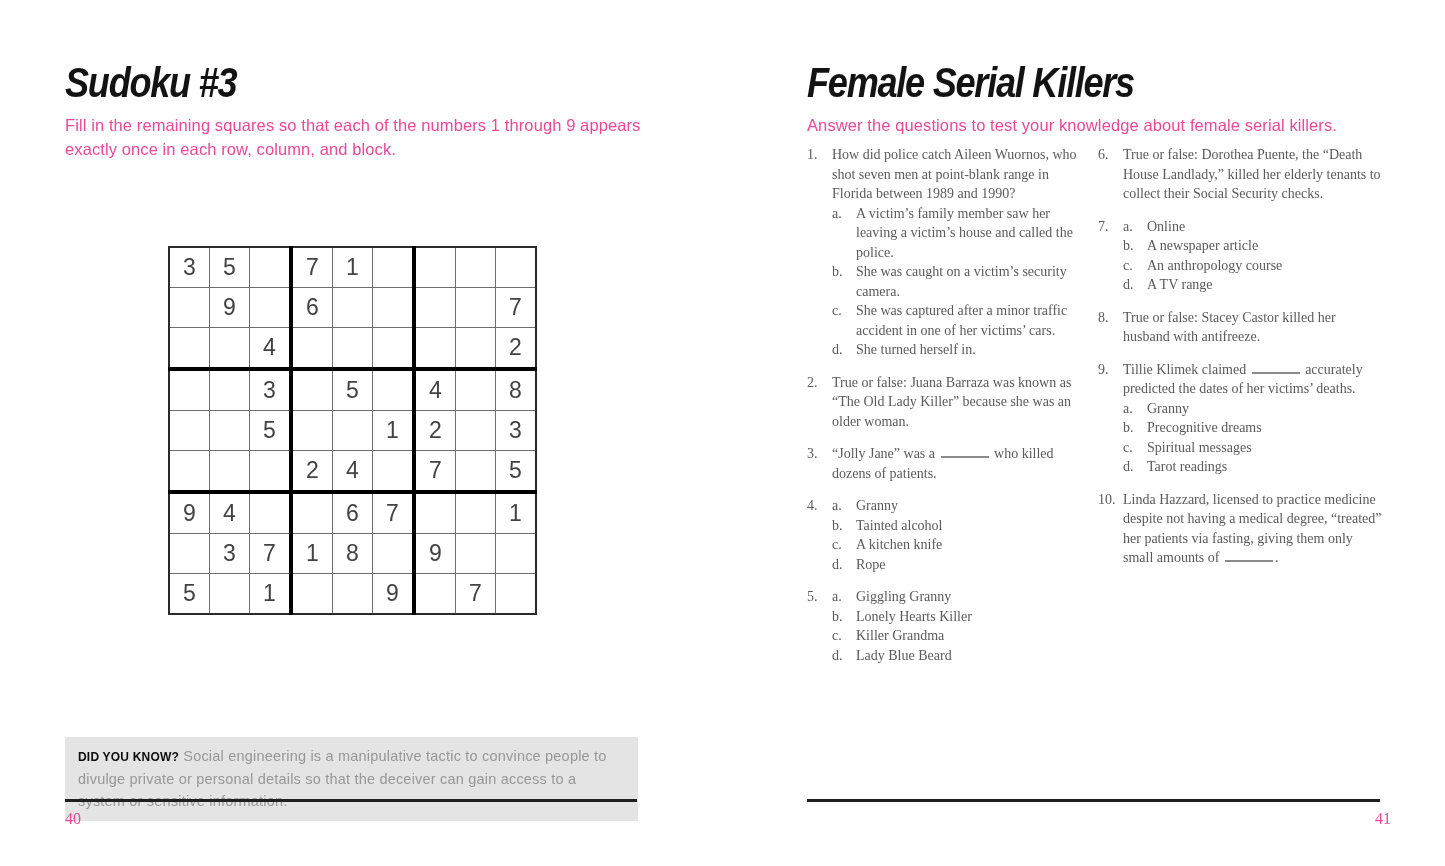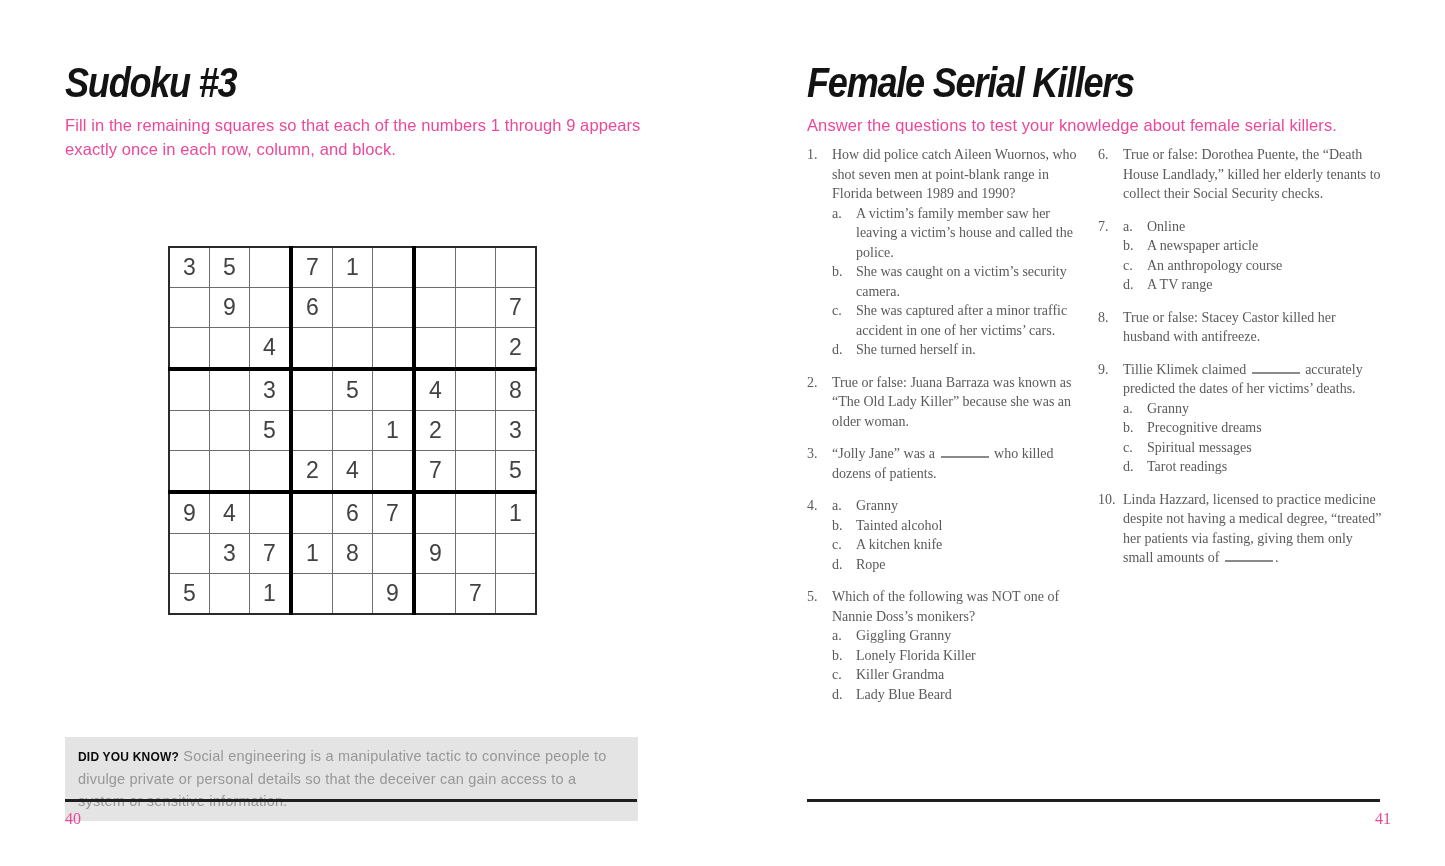--- a/index.html
+++ b/index.html
@@ -252,28 +252,27 @@
           </div>
           <div class="option">
             <div class="opt-letter">d.</div>
             <div class="opt-text">Rope</div>
           </div>
         </div>
       </div>
       <div class="question">
         <div class="q-num">5.</div>
         <div class="q-body">
-          <div class="q-text">Which of the following was NOT one of Nannie Doss’s monikers?</div>
           <div class="option">
             <div class="opt-letter">a.</div>
             <div class="opt-text">Giggling Granny</div>
           </div>
           <div class="option">
             <div class="opt-letter">b.</div>
-            <div class="opt-text">Lonely Florida Killer</div>
+            <div class="opt-text">Lonely Hearts Killer</div>
           </div>
           <div class="option">
             <div class="opt-letter">c.</div>
             <div class="opt-text">Killer Grandma</div>
           </div>
           <div class="option">
             <div class="opt-letter">d.</div>
             <div class="opt-text">Lady Blue Beard</div>
           </div>
         </div>

